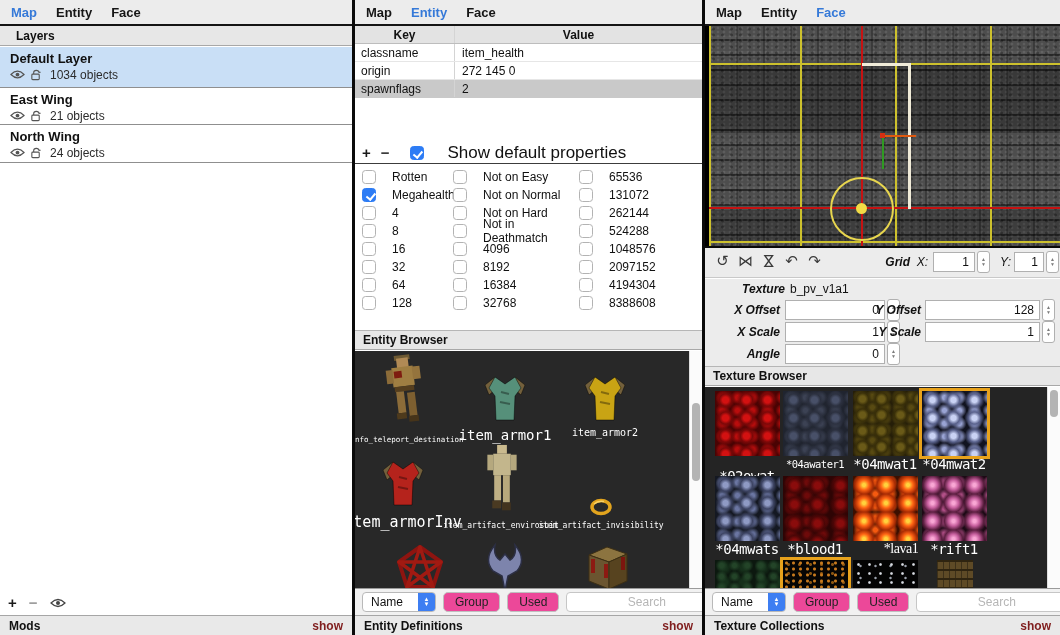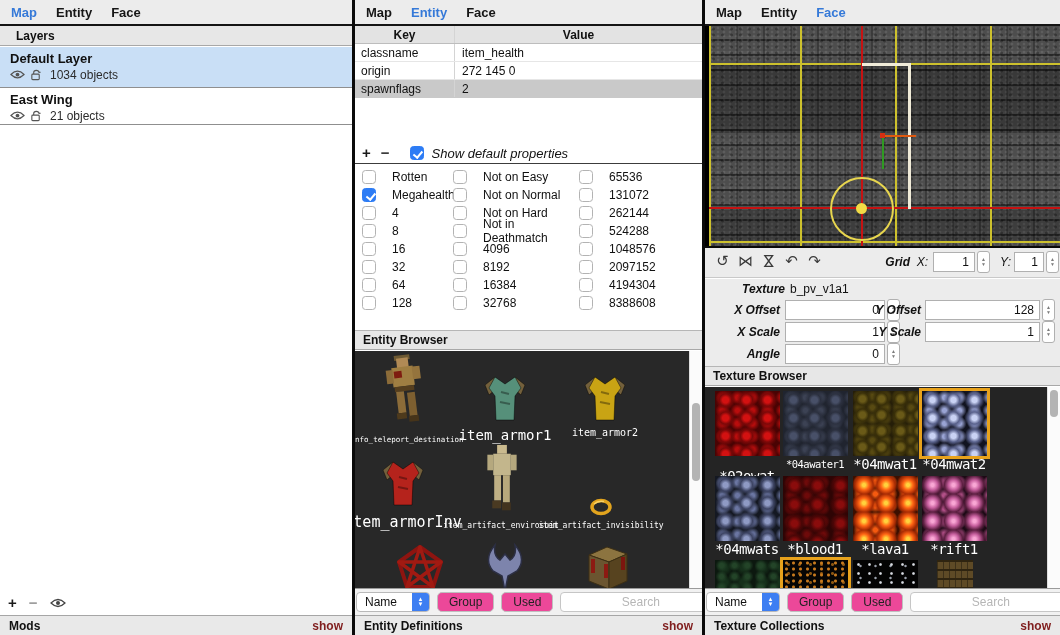--- a/index.html
+++ b/index.html
@@ -49,21 +49,21 @@
   .flags{position:absolute;left:7px;top:168px;display:grid;grid-template-rows:repeat(8,18px);grid-auto-flow:column;grid-template-columns:91px 126px 118px;}
   .flagitem{display:flex;align-items:center;gap:16px;font-size:12px;}
 
   .browser-dark{position:absolute;left:0;right:0;background:#282828;overflow:hidden;}
   .vscroll{position:absolute;right:0;top:0;bottom:0;width:13px;background:#fbfbfb;border-left:1px solid #e0e0e0;box-sizing:border-box;}
   .vscroll .thumb{position:absolute;left:2px;right:2px;border-radius:4px;background:#b4b4b4;}
   .ent-item{position:absolute;text-align:center;}
   .ent-label{position:absolute;color:#fff;font-family:"DejaVu Sans Mono","Liberation Mono",monospace;white-space:nowrap;transform:translateX(-50%);}
 
   
-  .filterbar{position:absolute;left:0;right:0;bottom:20px;height:27px;background:#f1f1f1;border-top:1px solid #9a9a9a;display:flex;align-items:center;gap:7px;padding:0 1px;box-sizing:border-box;}
+  .filterbar{position:absolute;left:0;right:0;bottom:20px;height:27px;background:#f1f1f1;border-top:1px solid #9a9a9a;display:flex;align-items:center;gap:7px;padding:0 7px;box-sizing:border-box;}
   .fselect{width:74px;height:20px;background:#fff;border:1px solid #b9b9b9;border-radius:4px;display:flex;align-items:center;font-size:12px;padding-left:8px;position:relative;box-sizing:border-box;flex:none;}
   .fselect .bluestep{position:absolute;right:0px;top:0px;bottom:0px;width:17px;background:#3d7ef2;border-radius:0 3px 3px 0;color:#fff;display:flex;flex-direction:column;align-items:center;justify-content:center;font-size:6px;line-height:5px;}
   .fbtn{height:20px;background:#ec4899;border:1px solid #bfbfbf;border-radius:5px;font-size:12px;color:#222;display:flex;align-items:center;padding:0 11px;box-sizing:border-box;flex:none;}
   .fsearch{flex:1;height:20px;background:#fff;border:1px solid #c6c6c6;border-radius:4px;font-size:12px;color:#222;text-align:center;box-sizing:border-box;outline:none;font-family:"Liberation Sans",sans-serif;}
   .fsearch::placeholder{color:#b6b6b6;}
 
   
   #panel-face{left:705px;width:355px;}
   .viewport{position:absolute;left:0;right:0;top:26px;height:220px;background:#000;border-bottom:2px solid #0a0a0a;}
   .bricks{position:absolute;left:4px;right:0;top:0;bottom:0;background-color:#4d4d4d;
@@ -157,20 +157,38 @@
           </span>
         <span class="mini-icon">
             <svg viewBox="0 0 13 12" width="12" height="12">
               <rect x="2" y="5" width="8" height="6" rx="1" fill="none" stroke="#555" stroke-width="1.2"></rect>
               <path d="M4 5 V3.4 Q4 1 6.8 1 Q9.6 1 9.8 3.2 L11.5 3" fill="none" stroke="#555" stroke-width="1.2"></path>
             </svg>
           </span>
         <span>21 objects</span>
       </div>
     </div>
+    <div class="layer-row" style="top:125px;height:38px;">
+      <div class="layer-name">North Wing</div>
+      <div class="layer-meta">
+        <span class="mini-icon">
+            <svg viewBox="0 0 16 11" width="15" height="11">
+              <path d="M1 5.5 Q8 -1.5 15 5.5 Q8 12.5 1 5.5 Z" fill="none" stroke="#555" stroke-width="1.2"></path>
+              <circle cx="8" cy="5.5" r="2" fill="#555"></circle>
+            </svg>
+          </span>
+        <span class="mini-icon">
+            <svg viewBox="0 0 13 12" width="12" height="12">
+              <rect x="2" y="5" width="8" height="6" rx="1" fill="none" stroke="#555" stroke-width="1.2"></rect>
+              <path d="M4 5 V3.4 Q4 1 6.8 1 Q9.6 1 9.8 3.2 L11.5 3" fill="none" stroke="#555" stroke-width="1.2"></path>
+            </svg>
+          </span>
+        <span>24 objects</span>
+      </div>
+    </div>
     <div class="ctrl-row">
       <span class="plus-btn">+</span>
       <span class="minus-btn">−</span>
       <span class="mini-icon" style="width:17px;height:12px;">
           <svg viewBox="0 0 16 11" width="16" height="12">
             <path d="M1 5.5 Q8 -1.5 15 5.5 Q8 12.5 1 5.5 Z" fill="none" stroke="#444" stroke-width="1.2"></path>
             <circle cx="8" cy="5.5" r="2" fill="#444"></circle>
           </svg>
         </span>
     </div>
@@ -205,21 +223,21 @@
       <div class="kv-row selected">
         <div class="kv-key">spawnflags</div>
         <div class="kv-val">2</div>
       </div>
     </div>
 
     <div class="props-ctrl">
       <span class="plus-btn">+</span>
       <span class="minus-btn">−</span>
       <span class="cb checked" style="margin-left:20px;"></span>
-      <span style="margin-left:8px;font-size:13px;font-style:italic;">Show default properties</span>
+      <span style="margin-left:24px;font-size:17px;">Show default properties</span>
     </div>
 
     <div class="hdivider" style="top:163px;"></div>
 
     <div class="flags">
       <div class="flagitem">
           <span class="cb"></span>
           <span>Rotten</span>
         </div>
       <div class="flagitem">
@@ -547,21 +565,21 @@
       <div class="tile tx3" style="left:148px;top:4px;"></div>
       <span class="tex-label" style="left:180px;top:69px;font-size:14px;">*04mwat1</span>
       <div class="tile tx4 inuse" style="left:217px;top:4px;"></div>
       <span class="tex-label" style="left:249px;top:69px;font-size:14px;">*04mwat2</span>
 
       <div class="tile tx5" style="left:10px;top:89px;"></div>
       <span class="tex-label" style="left:42px;top:154px;font-size:14px;">*04mwats</span>
       <div class="tile tx6" style="left:78px;top:89px;"></div>
       <span class="tex-label" style="left:110px;top:154px;font-size:14px;">*blood1</span>
       <div class="tile tx7" style="left:148px;top:89px;"></div>
-      <span class="tex-label" style="left:180px;top:154px;font-size:14px;">*lava1</span>
+      <span class="tex-label" style="left:196px;top:154px;font-size:14px;font-family:Liberation Serif, serif;">*lava1</span>
       <div class="tile tx8" style="left:217px;top:89px;"></div>
       <span class="tex-label" style="left:249px;top:154px;font-size:14px;">*rift1</span>
 
       <div class="tile tx9" style="left:10px;top:173px;"></div>
       <div class="tile tx10 inuse" style="left:78px;top:173px;"></div>
       <div class="tile tx11" style="left:148px;top:173px;"></div>
       <div class="tile tx12" style="left:232px;top:173px;width:36px;"></div>
 
       <div class="vscroll">
         <div class="thumb" style="top:3px;height:27px;"></div>

